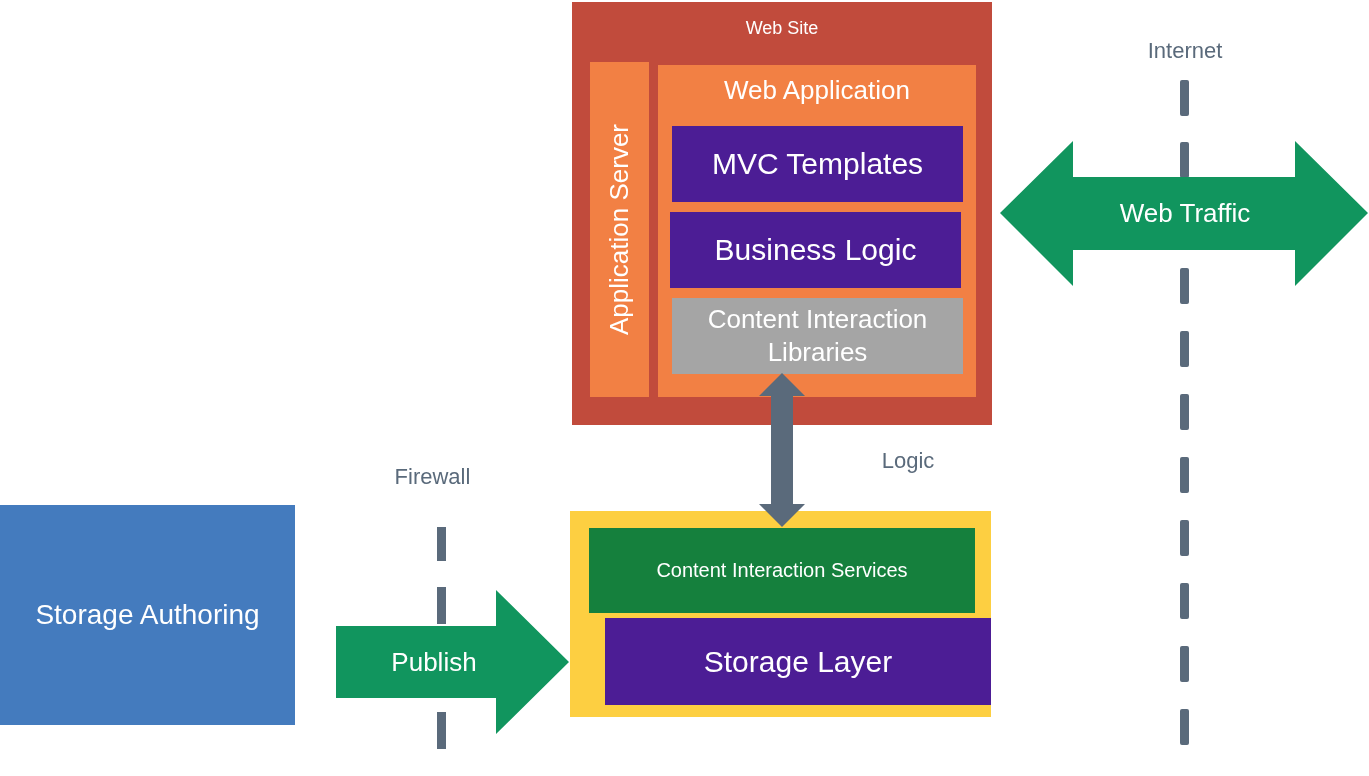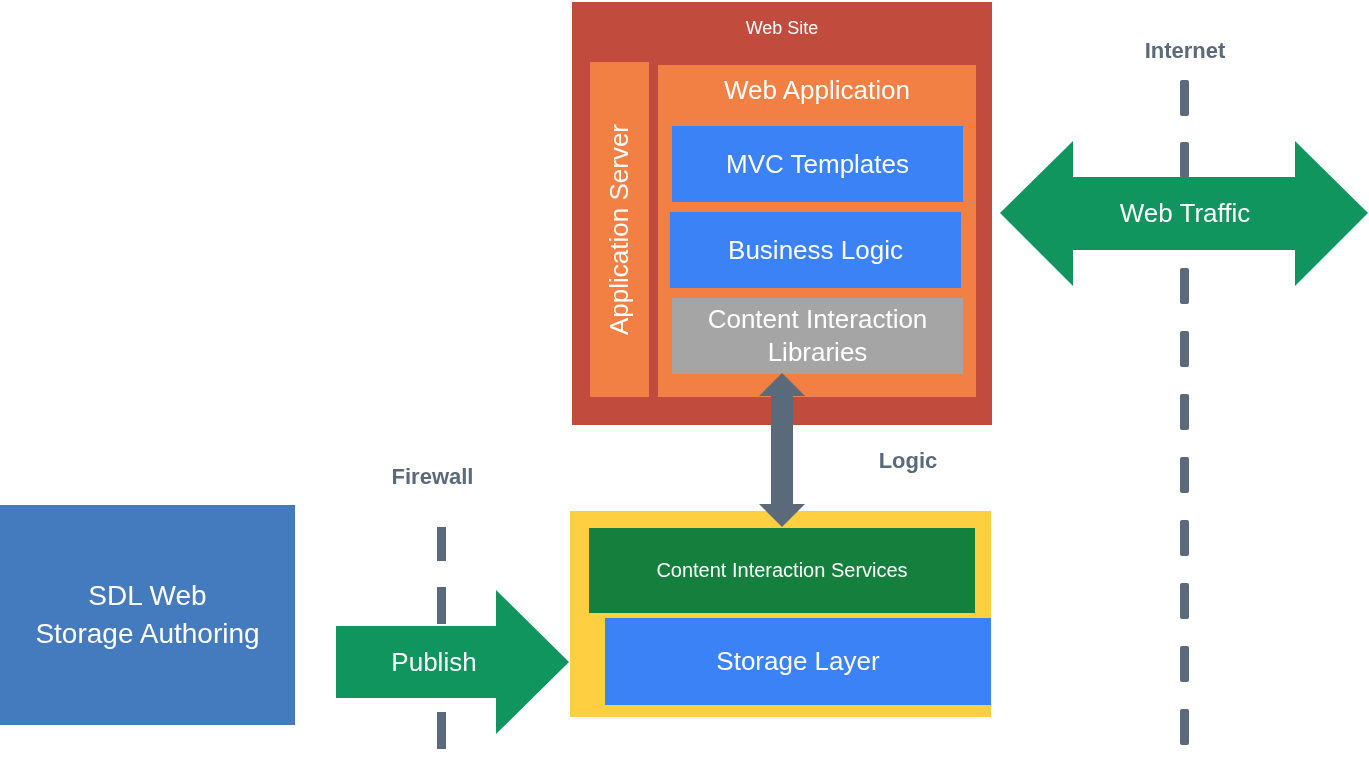--- a/index.html
+++ b/index.html
@@ -1,29 +1,29 @@
 <!DOCTYPE html>
 <html><head>
 <meta charset="utf-8">
 <style>
   html, body { margin:0; padding:0; background:#ffffff; }
   body { width:1369px; height:776px; position:relative; overflow:hidden;
          font-family:"Liberation Sans", sans-serif; }
   .abs { position:absolute; box-sizing:border-box; }
   .center { display:flex; align-items:center; justify-content:center; text-align:center; }
   .white { color:#ffffff; }
-  .lbl { color:#5a6a7b; font-weight:bold; font-size:22px; }
+  .lbl { color:#5a6a7b; font-weight:normal; font-size:22px; }
   #website { left:572px; top:2px; width:420px; height:423px; background:#c14b3c; }
   #website-title { left:572px; top:8px; width:420px; height:40px; font-size:18px; }
   #appserver { left:590px; top:62px; width:59px; height:335px; background:#f28044; }
   #appserver-text { left:590px; top:62px; width:59px; height:335px; }
   #appserver-text span { transform:rotate(-90deg); white-space:nowrap; font-size:26px; display:block; }
   #webapp { left:658px; top:65px; width:318px; height:332px; background:#f28044; }
   #webapp-title { left:658px; top:70px; width:318px; height:40px; font-size:26px; }
-  .greenbox { background:#3b82f6; font-size:26px; }
+  .greenbox { background:#4c1d95; font-size:30px; }
   #mvc { left:672px; top:126px; width:291px; height:76px; }
   #biz { left:670px; top:204px; width:291px; height:76px;margin-top:8px; }
   #cil { left:672px; top:298px; width:291px; height:76px; background:#a5a5a5; font-size:26px; line-height:33px; }
   #storage-wrap { left:570px; top:511px; width:421px; height:206px; background:#fdcf41; }
   #cis { left:589px; top:528px; width:386px; height:85px; background:#15803d; font-size:20px; }
   #storage { left:589px; top:618px; width:386px; height:87px;margin-left:16px; }
   #authoring { left:0px; top:505px; width:295px; height:220px; background:#447bbe; font-size:28px; line-height:38px; }
   #svg-overlay { position:absolute; left:0; top:0; }
   #publish-label { left:336px; top:626px; width:196px; height:72px; font-size:26px; }
   #traffic-label { left:1074px; top:177px; width:222px; height:73px; font-size:26px; }
@@ -50,21 +50,20 @@
 <div id="cil" class="abs center white">
   <span style="display:block;width:250px;">Content Interaction Libraries</span>
 </div>
 
 <div id="storage-wrap" class="abs"></div>
 <div id="cis" class="abs center white">Content Interaction Services</div>
 <div id="storage" class="abs center white greenbox">Storage Layer</div>
 
 <div id="authoring" class="abs center white">
   <div>
-    <div>SDL Web</div>
     <div>Storage Authoring</div>
   </div>
 </div>
 
 <svg id="svg-overlay" width="1369" height="776">
 
   <g fill="#5a6a7b">
     <rect x="437" y="527" width="9" height="34"></rect>
     <rect x="437" y="587" width="9" height="37"></rect>
     <rect x="437" y="712" width="9" height="37"></rect>

